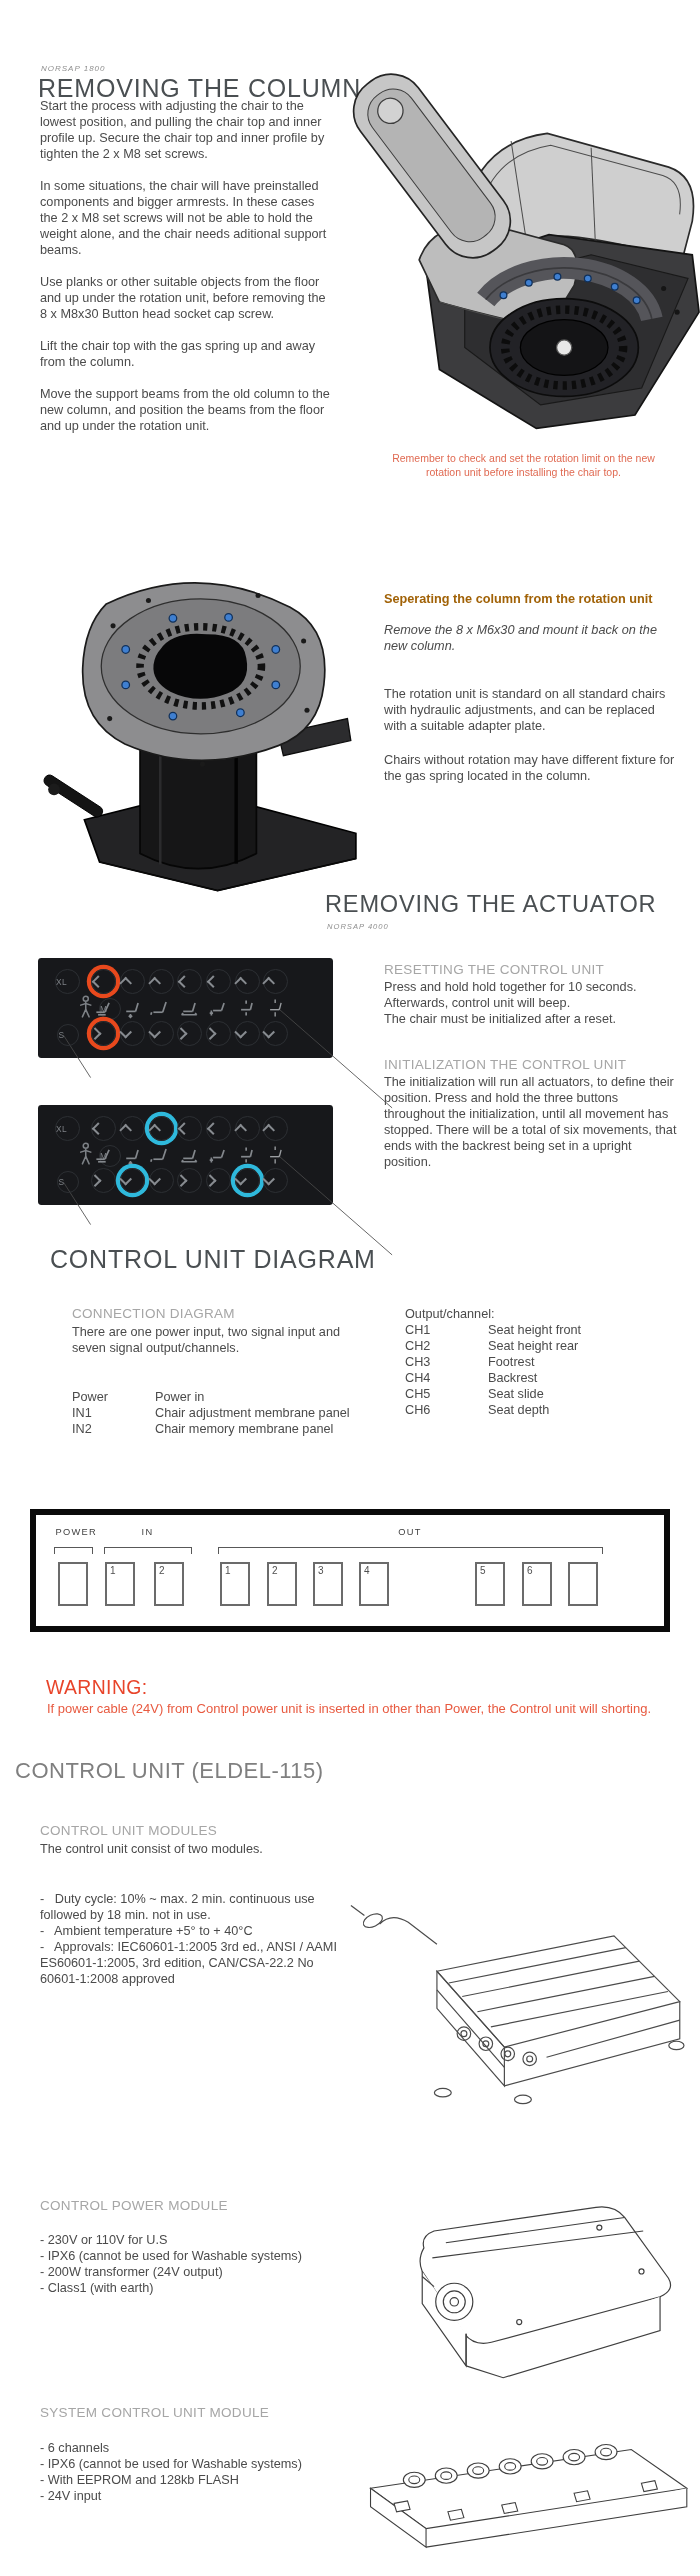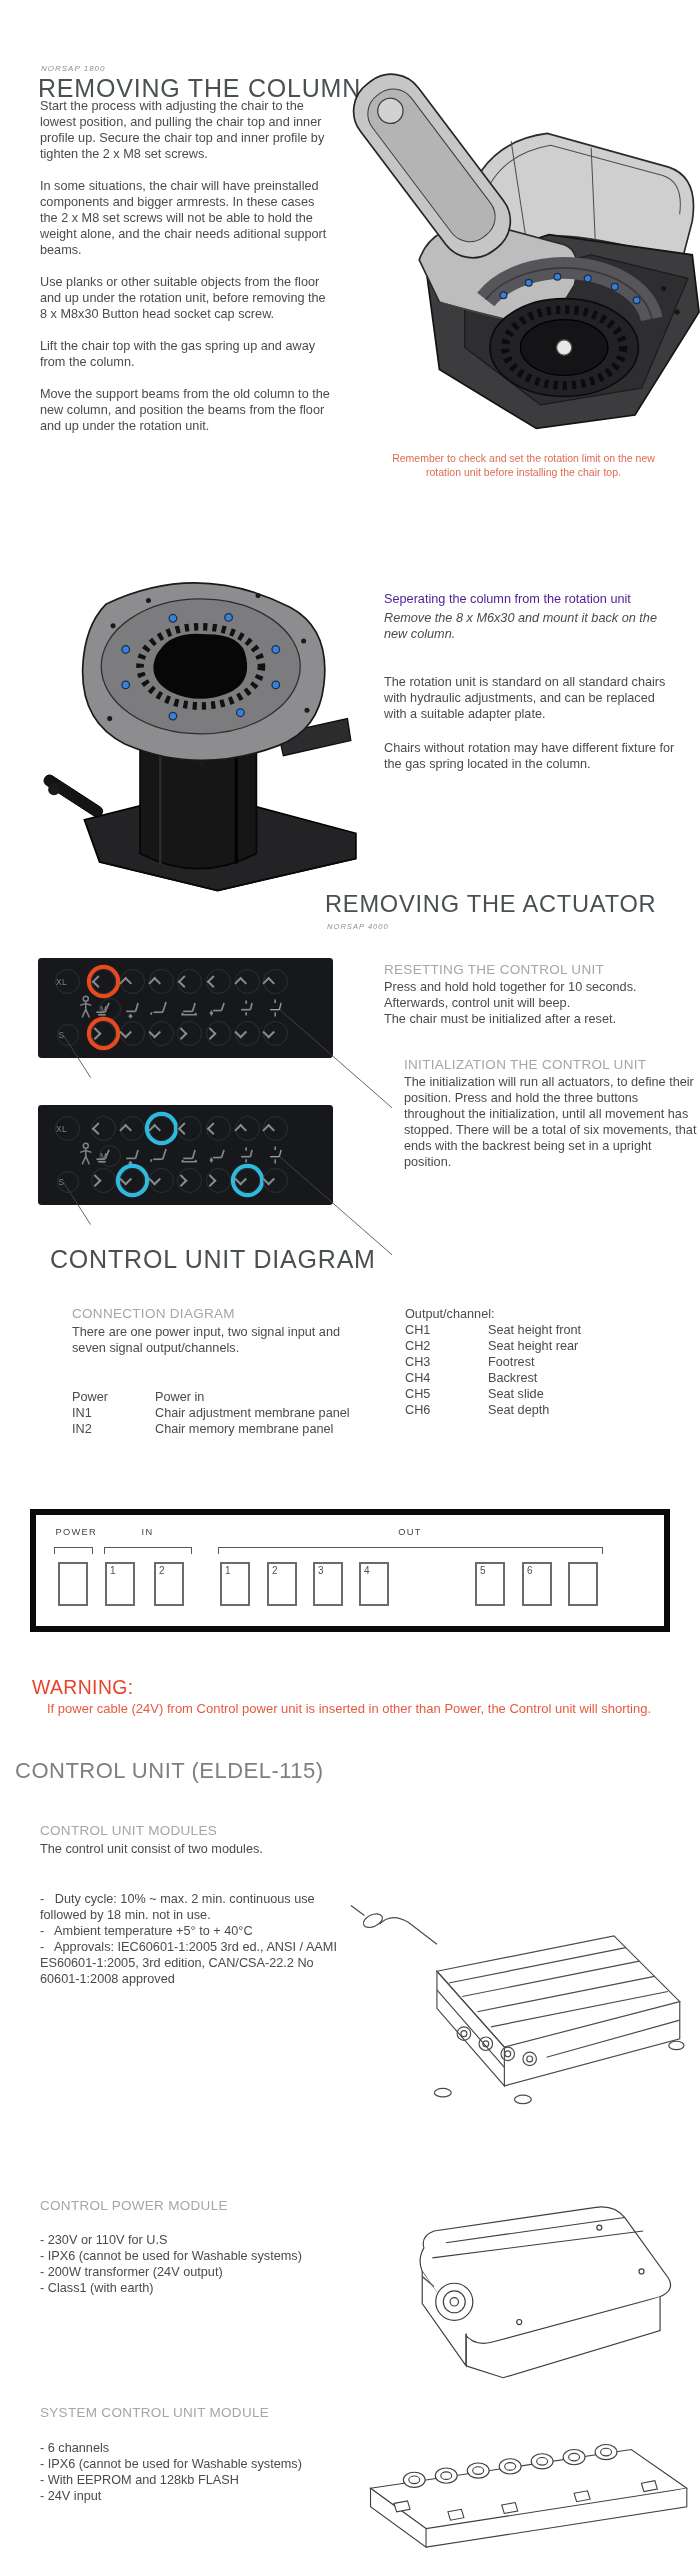--- a/index.html
+++ b/index.html
@@ -122,21 +122,21 @@
         <circle cx="146" cy="92" r="3"></circle>
         <circle cx="276" cy="86" r="3"></circle>
       <circle cx="330" cy="140" r="3"></circle>
         <circle cx="334" cy="222" r="3"></circle>
         <circle cx="100" cy="232" r="3"></circle>
       <circle cx="210" cy="286" r="3"></circle>
     </g>
   </svg>
 
   <div class="abs body-txt" style="left:384px;top:591px;width:295px;">
-    <p style="margin-bottom:3px;color:#4c1d95;">Seperating the column from the rotation unit</p>
+    <p style="margin-bottom:15px;color:#a16207;font-weight:bold;">Seperating the column from the rotation unit</p>
     <p style="font-style:italic;margin-bottom:32px;">Remove the 8 x M6x30 and mount it back on the new column.</p>
     <p style="margin-bottom:17.7px;">The rotation unit is standard on all standard chairs with hydraulic adjustments, and can be replaced with a suitable adapter plate.</p>
     <p>Chairs without rotation may have different fixture for the gas spring located in the column.</p>
   </div>
 
   <div class="abs h1" style="left:325px;top:891px;font-size:23.6px;">REMOVING THE ACTUATOR</div>
   <div class="abs h1-sub" style="left:327px;top:922px;font-size:7.6px;">NORSAP 4000</div>
 
   <div class="panel" style="left:38px;top:958px;">
     <svg class="leads" width="405" height="160" viewBox="0 0 480 190">
@@ -375,21 +375,21 @@
   </div>
 
   <div class="abs" style="left:384px;top:962px;width:297px;">
     <div class="subhead">RESETTING THE CONTROL UNIT</div>
     <div class="body-txt" style="margin-top:1.7px;">
       <div>Press and hold hold together for 10 seconds.</div>
       <div>Afterwards, control unit will beep.</div>
       <div>The chair must be initialized after a reset.</div>
     </div>
   </div>
-  <div class="abs" style="left:404px;top:1057px;width:297px;">
+  <div class="abs" style="left:384px;top:1057px;width:297px;">
     <div class="subhead">INITIALIZATION THE CONTROL UNIT</div>
     <div class="body-txt" style="margin-top:1.7px;">The initialization will run all actuators, to define their position. Press and hold the three buttons throughout the initialization, until all movement has stopped. There will be a total of six movements, that ends with the backrest being set in a upright position.</div>
   </div>
 
   <div class="abs h1" style="left:50px;top:1245px;text-align:center;">CONTROL UNIT DIAGRAM</div>
 
   <div class="abs" style="left:72px;top:1306px;width:304px;">
     <div class="subhead">CONNECTION DIAGRAM</div>
     <div class="body-txt" style="margin-top:2.5px;width:291px;">There are one power input, two signal input and seven signal output/channels.</div>
     <div style="margin-top:33px;">
@@ -468,21 +468,21 @@
         <span class="pnum">5</span>
       </div>
     <div class="port" style="left:486px;">
         <span class="pnum">6</span>
       </div>
     <div class="port" style="left:532px;">
         <span class="pnum"></span>
       </div>
   </div>
 
-  <div class="abs warn-title" style="left:32px;top:1676px;">WARNING:</div>
+  <div class="abs warn-title" style="left:46px;top:1676px;">WARNING:</div>
   <div class="abs warn-text" style="left:47px;top:1701px;width:616px;">If power cable (24V) from Control power unit is inserted in other than Power, the Control unit will shorting.</div>
 
   <div class="abs h2gray" style="left:15px;top:1758px;">CONTROL UNIT (ELDEL-115)</div>
 
   <div class="abs" style="left:40px;top:1823px;width:311px;">
     <div class="subhead">CONTROL UNIT  MODULES</div>
     <div class="body-txt" style="margin-top:2.5px;">The control unit consist of two modules.</div>
     <div class="body-txt bullets" style="margin-top:34px;">
       <p>-   Duty cycle: 10% ~ max. 2 min. continuous use followed by 18 min. not in use.</p>
       <p>-   Ambient temperature +5° to + 40°C</p>

